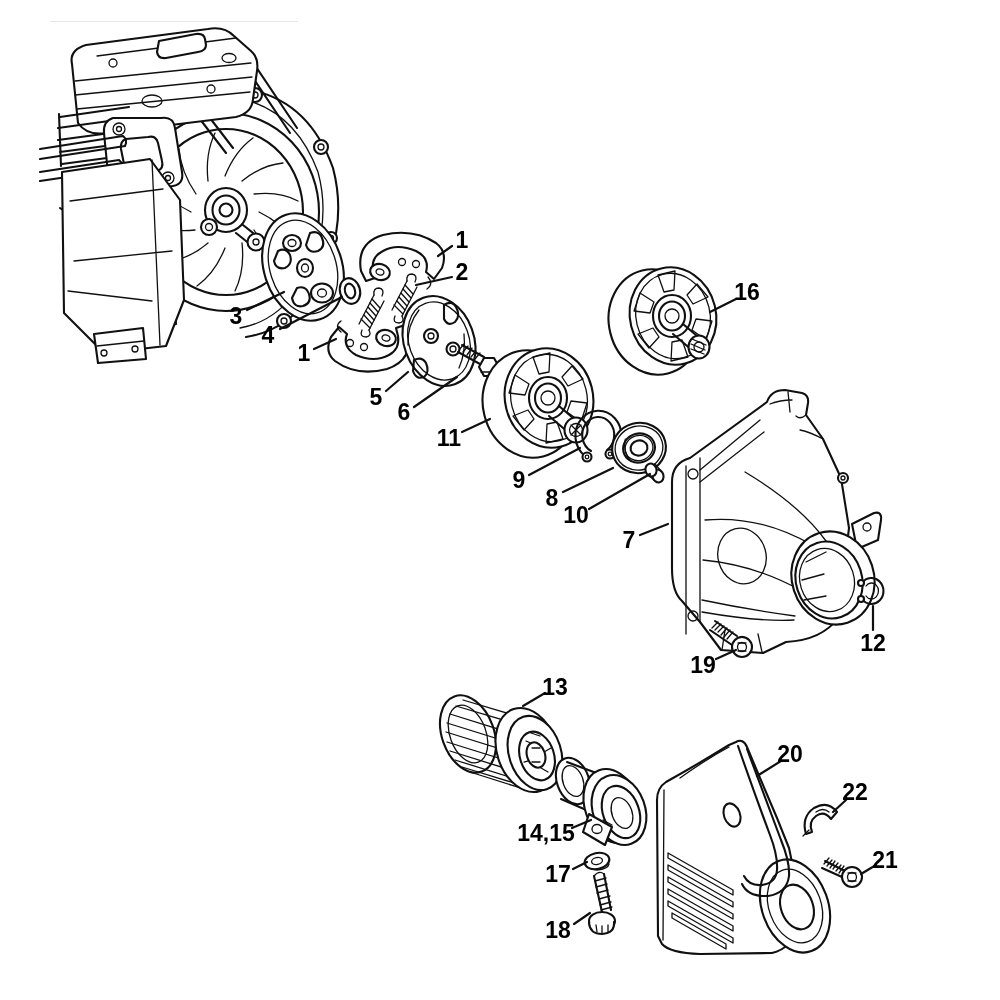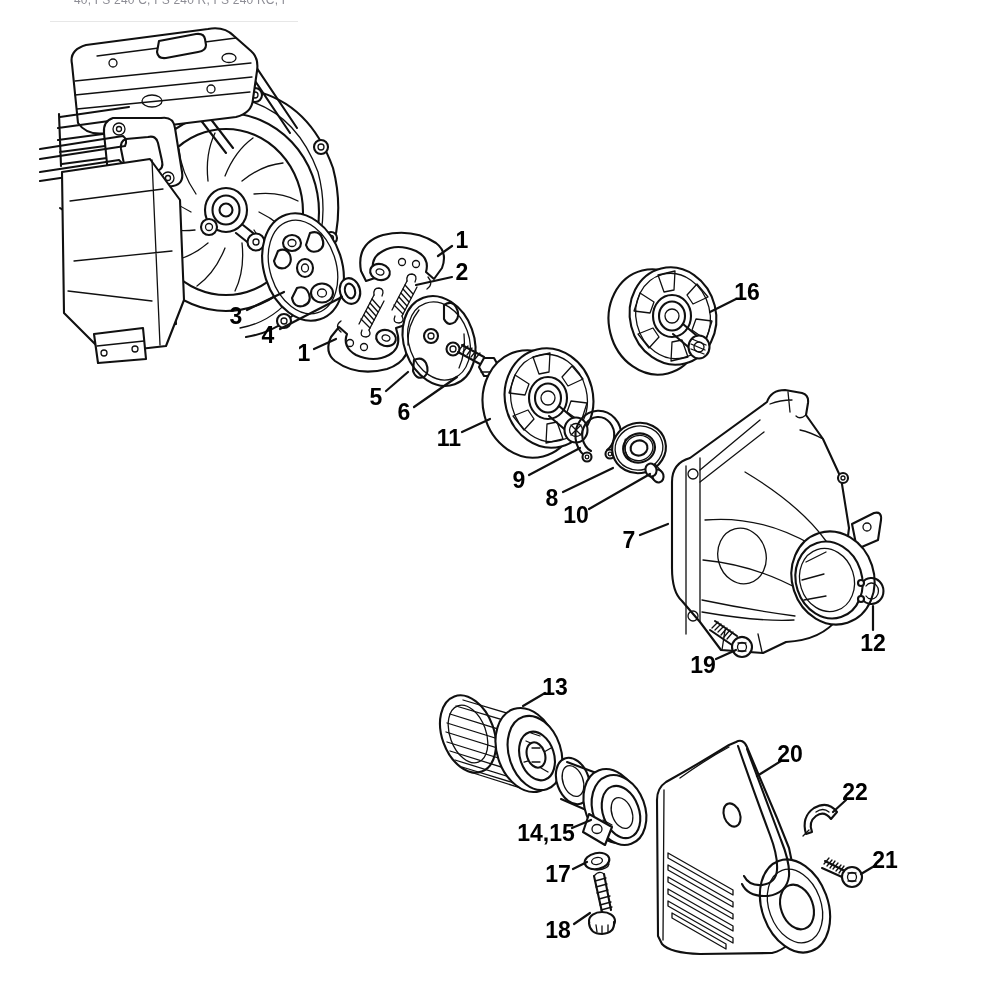--- a/index.html
+++ b/index.html
@@ -19,23 +19,20 @@
   .ms{fill:#fff;stroke:none;}
   .th{stroke-width:1.3;}
   .callout{font-family:"Liberation Sans",sans-serif;font-weight:bold;font-size:23px;
            fill:var(--label);text-anchor:middle;}
   .leader{stroke:var(--ink);stroke-width:2.2;stroke-linecap:round;}
 </style>
 </head>
 <body>
 
 <div class="page">
-  <div class="hdr-clip">
-    <span class="hdr-text">40, FS 240 C, FS 240 R, FS 240 RC, F</span>
-  </div>
   <div class="hdr-line"></div>
 
   <svg width="1000" height="1000" viewBox="0 0 1000 1000">
 
     <g>
       <path class="ln" d="M213,88 Q302,82 333,168 Q350,233 312,294 Q286,331 246,337"></path>
       <path class="ln th" d="M205,96 Q288,92 318,172 Q334,232 299,288 Q275,322 240,328"></path>
       <circle class="fw" cx="255" cy="95" r="7"></circle>
         <circle class="ln th" cx="255" cy="95" r="3"></circle>
       <circle class="fw" cx="321" cy="147" r="7"></circle>

